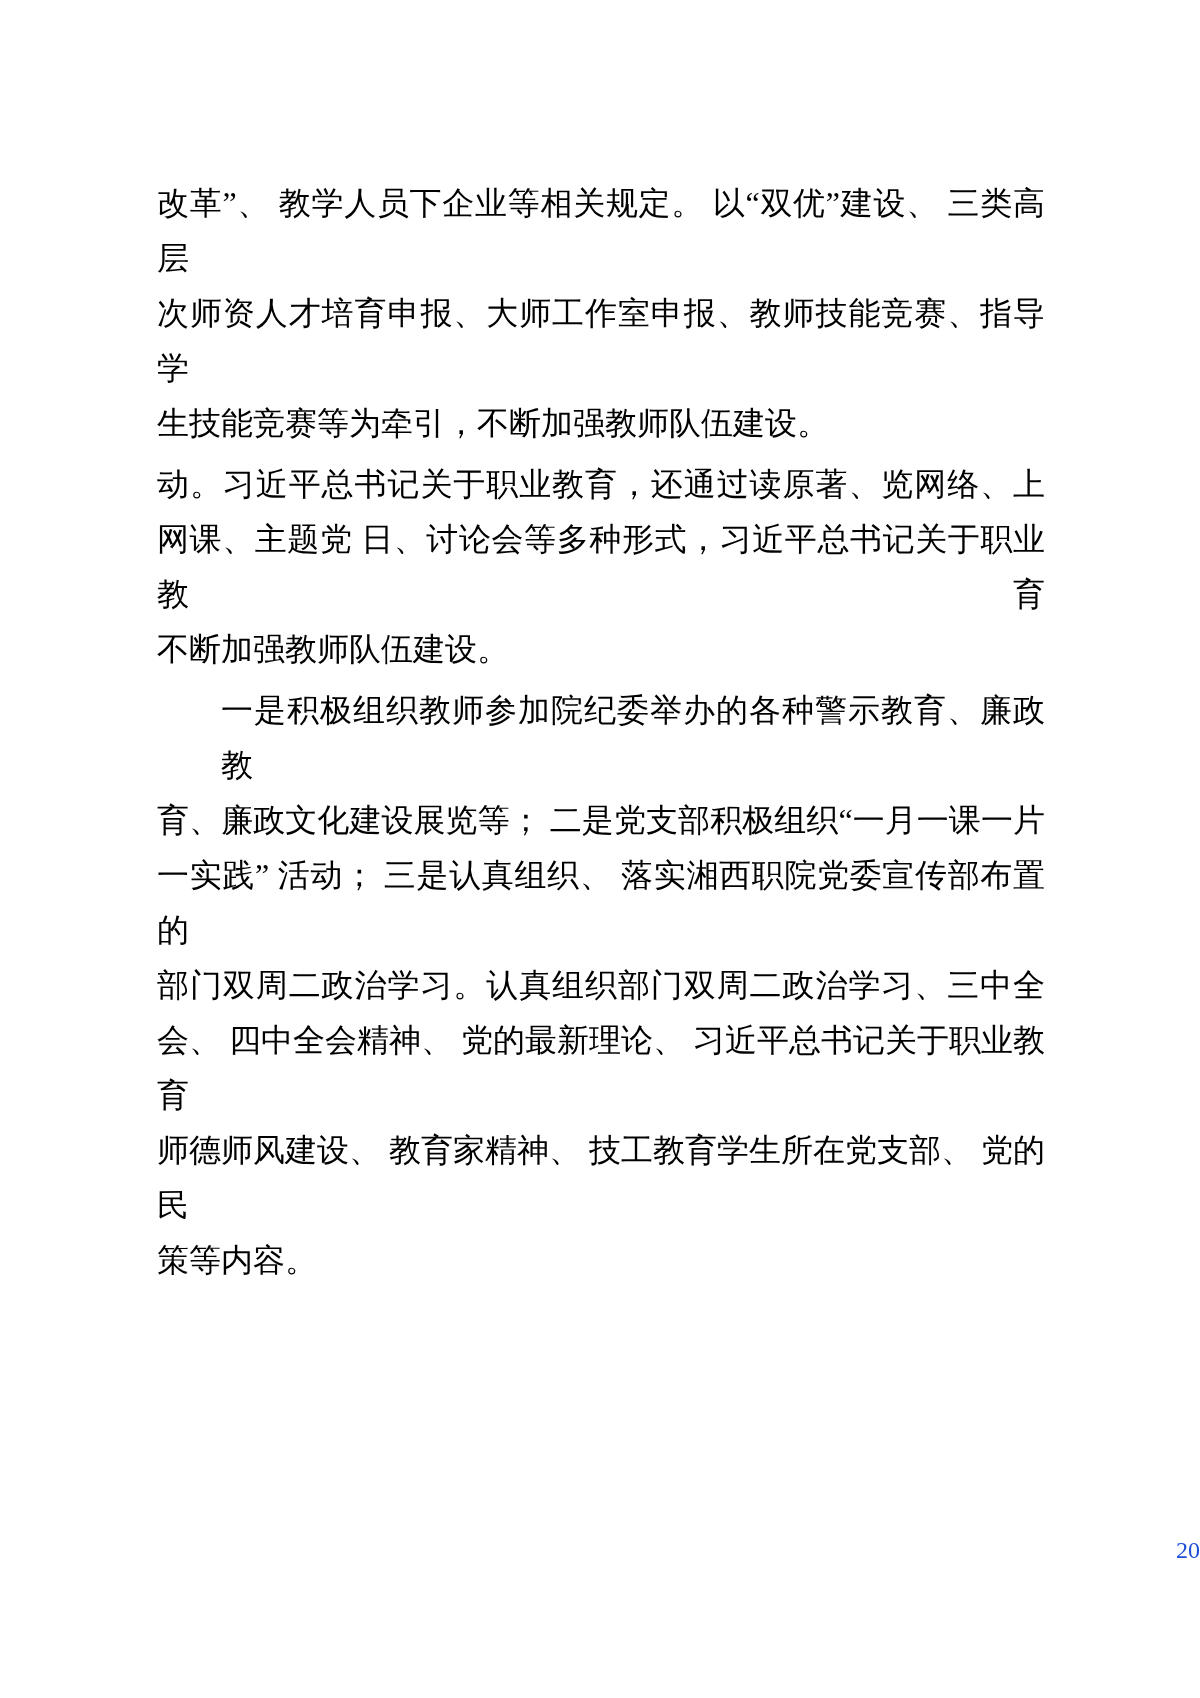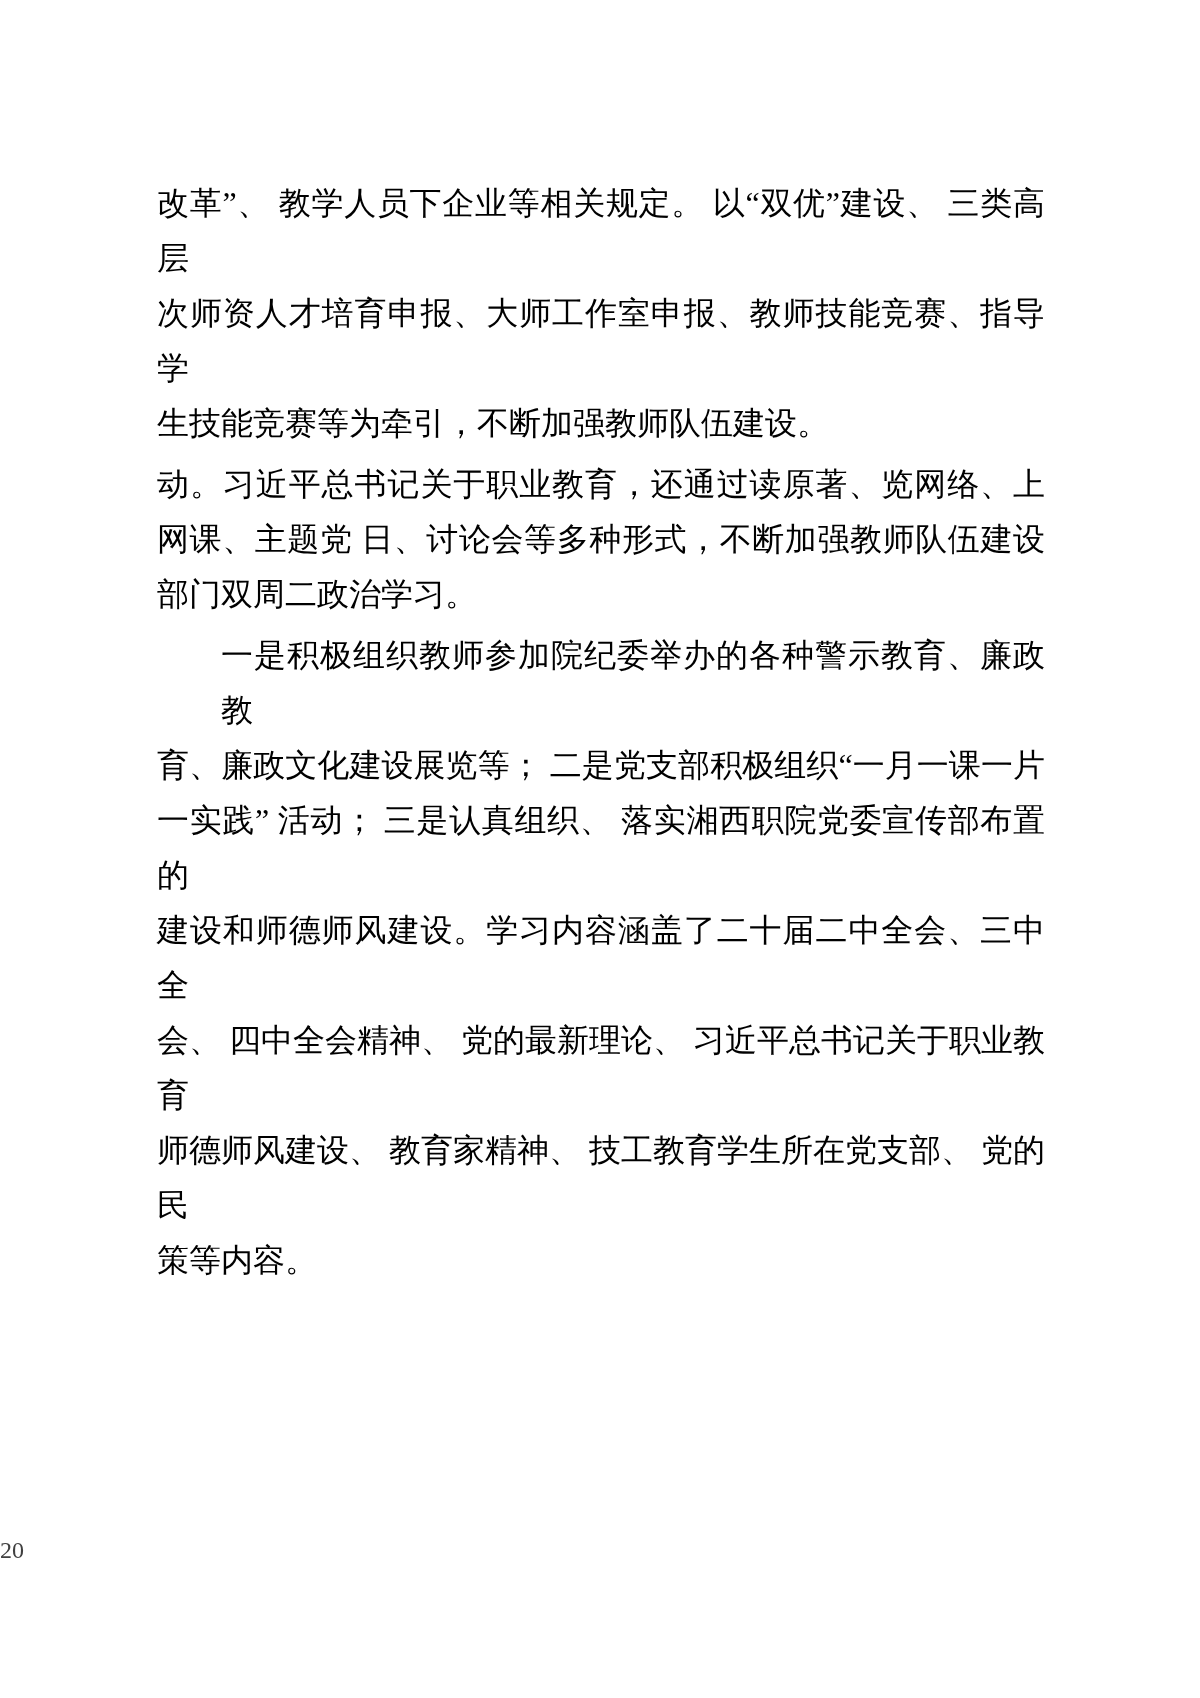--- a/index.html
+++ b/index.html
@@ -39,50 +39,50 @@
     text-align: right;
     text-align-last: left;
   }
   
   .indent { padding-left: 64px; }
   .page-number {
     position: absolute;
     top: 1535px;
     left: 0;
     width: 100%;
-    text-align: left;
+    text-align: right;
     font-size: 24px;
     line-height: 30px;
     font-family: "Liberation Serif", serif;
-    color: #404040;
+    color: #1d4ed8;
   }
 </style>
 </head>
 <body>
 
 <div class="page">
   <div class="content">
 
     <div class="para">
       <div class="line fill">改革”、 教学人员下企业等相关规定。 以“双优”建设、 三类高层</div>
       <div class="line fill">次师资人才培育申报、大师工作室申报、教师技能竞赛、指导学</div>
       <div class="line last">生技能竞赛等为牵引，不断加强教师队伍建设。</div>
     </div>
 
     <div class="para">
       <div class="line fill">动。习近平总书记关于职业教育，还通过读原著、览网络、上</div>
-      <div class="line fill">网课、主题党 日、讨论会等多种形式，不断加强教师队伍建设</div>
-      <div class="line last">部门双周二政治学习。</div>
+      <div class="line fill">网课、主题党 日、讨论会等多种形式，习近平总书记关于职业教育</div>
+      <div class="line last">不断加强教师队伍建设。</div>
     </div>
 
     <div class="para">
       <div class="line fill indent">一是积极组织教师参加院纪委举办的各种警示教育、廉政教</div>
       <div class="line fill">育、廉政文化建设展览等； 二是党支部积极组织“一月一课一片</div>
       <div class="line fill">一实践” 活动； 三是认真组织、 落实湘西职院党委宣传部布置的</div>
-      <div class="line fill">建设和师德师风建设。学习内容涵盖了二十届二中全会、三中全</div>
+      <div class="line fill">部门双周二政治学习。认真组织部门双周二政治学习、三中全</div>
       <div class="line fill">会、 四中全会精神、 党的最新理论、 习近平总书记关于职业教育</div>
       <div class="line fill">师德师风建设、 教育家精神、 技工教育学生所在党支部、 党的民</div>
       <div class="line last">策等内容。</div>
     </div>
 
   </div>
 
   <div class="page-number">20</div>
 </div>
 

